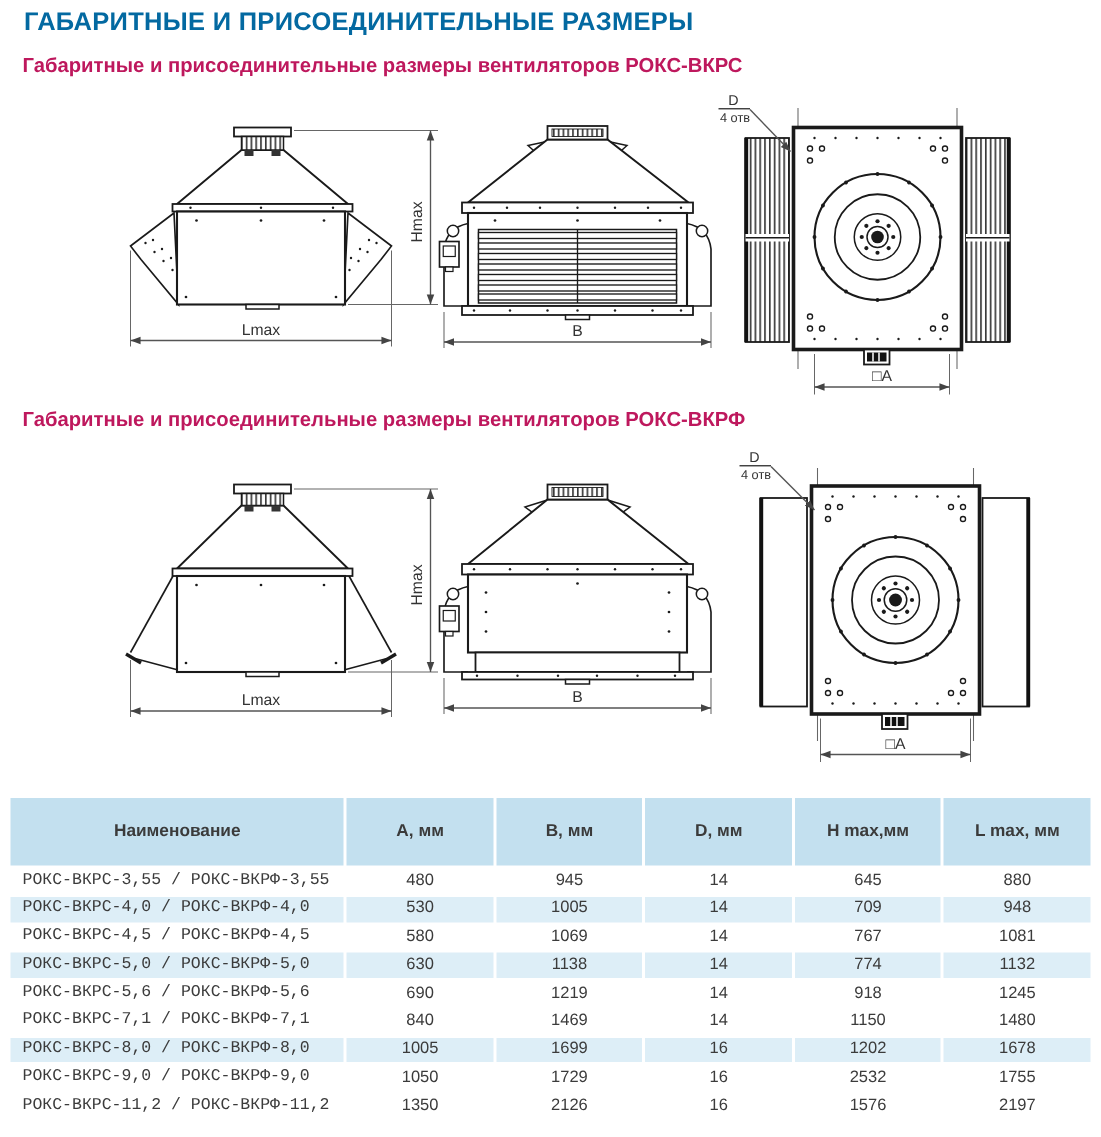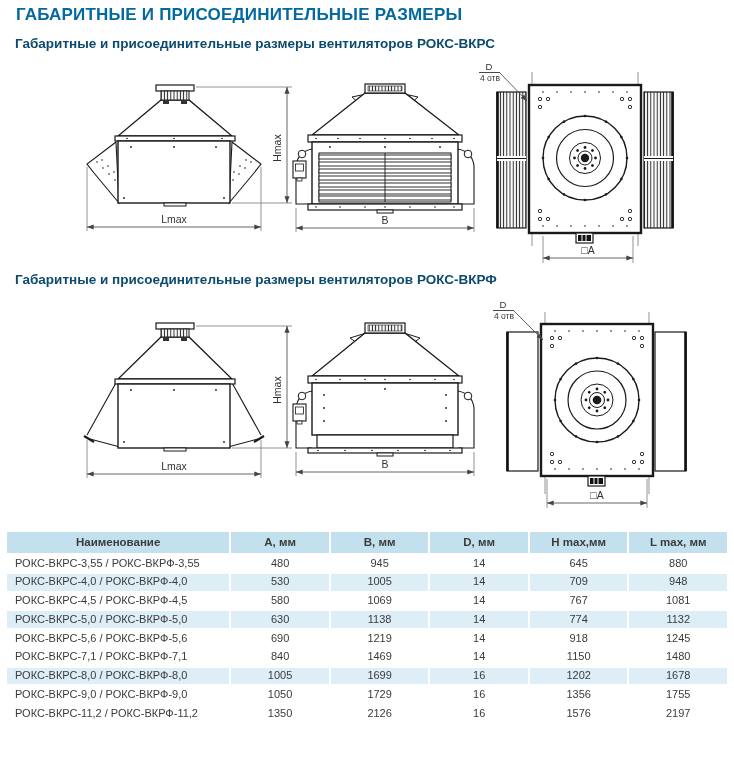--- a/index.html
+++ b/index.html
@@ -1,35 +1,35 @@
 <!DOCTYPE html>
 <html><head>
 <meta charset="utf-8">
 <style>
   html,body{margin:0;padding:0;background:#fff;}
   .page{position:relative;width:734px;height:758px;background:#fff;overflow:hidden;
         font-family:"Liberation Sans",sans-serif;}
   .main-title{position:absolute;left:16px;top:5px;font-size:17px;font-weight:bold;
         color:#0369a1;letter-spacing:.2px;}
-  .sec-title{position:absolute;left:15px;font-size:13.5px;font-weight:bold;color:#0c4a6e;}
+  .sec-title{position:absolute;left:15px;font-size:13.5px;font-weight:bold;color:#be185d;}
   #sec1{top:36px;} #sec2{top:272px;}
   svg.draw{position:absolute;left:0;}
   #row1{top:62px;} #row2{top:298px;}
   svg text{font-family:"Liberation Sans",sans-serif;fill:#333;}
   .dimtxt{font-size:10.5px;} .lbl-s{font-size:9.5px;} .lbl-xs{font-size:8.5px;}
   .dk{stroke:#1a1a1a;fill:#fff;}
   .dim{stroke:#555;stroke-width:.9;fill:none;}
   .ext{stroke:#666;stroke-width:.7;fill:none;}
   .dot{fill:#1a1a1a;stroke:none;}
   table.dims{position:absolute;left:5px;top:530px;width:724px;border-collapse:separate;
         border-spacing:2px;font-size:11px;color:#3b3b3b;}
-  table.dims th{background:#c3e0ef;font-weight:bold;font-size:11.5px;padding:4px 2px;
+  table.dims th{background:#c3e0ef;font-weight:bold;font-size:11.5px;padding:16px 2px;
         line-height:1.15;}
   table.dims td{padding:1.5px 4px;text-align:center;line-height:1.25;background:#fff;}
-  table.dims td.name-col{text-align:left;padding-left:8px;white-space:nowrap;}
+  table.dims td.name-col{text-align:left;padding-left:8px;white-space:nowrap;font-family:Liberation Mono, monospace;}
   table.dims th.name-col{width:31%;}
   table.dims th.num-col{width:13.6%;}
   table.dims tr.alt td{background:#ddeef7;margin-top:44px;}
 </style>
 </head>
 <body>
 
 <div class="page">
 
   <div class="main-title">ГАБАРИТНЫЕ И ПРИСОЕДИНИТЕЛЬНЫЕ РАЗМЕРЫ</div>
@@ -466,21 +466,21 @@
           <td class="num-col">1699</td>
           <td class="num-col">16</td>
           <td class="num-col">1202</td>
           <td class="num-col">1678</td>
         </tr>
         <tr>
           <td class="name-col">РОКС-ВКРС-9,0 / РОКС-ВКРФ-9,0</td>
           <td class="num-col">1050</td>
           <td class="num-col">1729</td>
           <td class="num-col">16</td>
-          <td class="num-col">1356</td>
+          <td class="num-col">2532</td>
           <td class="num-col">1755</td>
         </tr>
         <tr>
           <td class="name-col">РОКС-ВКРС-11,2 / РОКС-ВКРФ-11,2</td>
           <td class="num-col">1350</td>
           <td class="num-col">2126</td>
           <td class="num-col">16</td>
           <td class="num-col">1576</td>
           <td class="num-col">2197</td>
         </tr>

